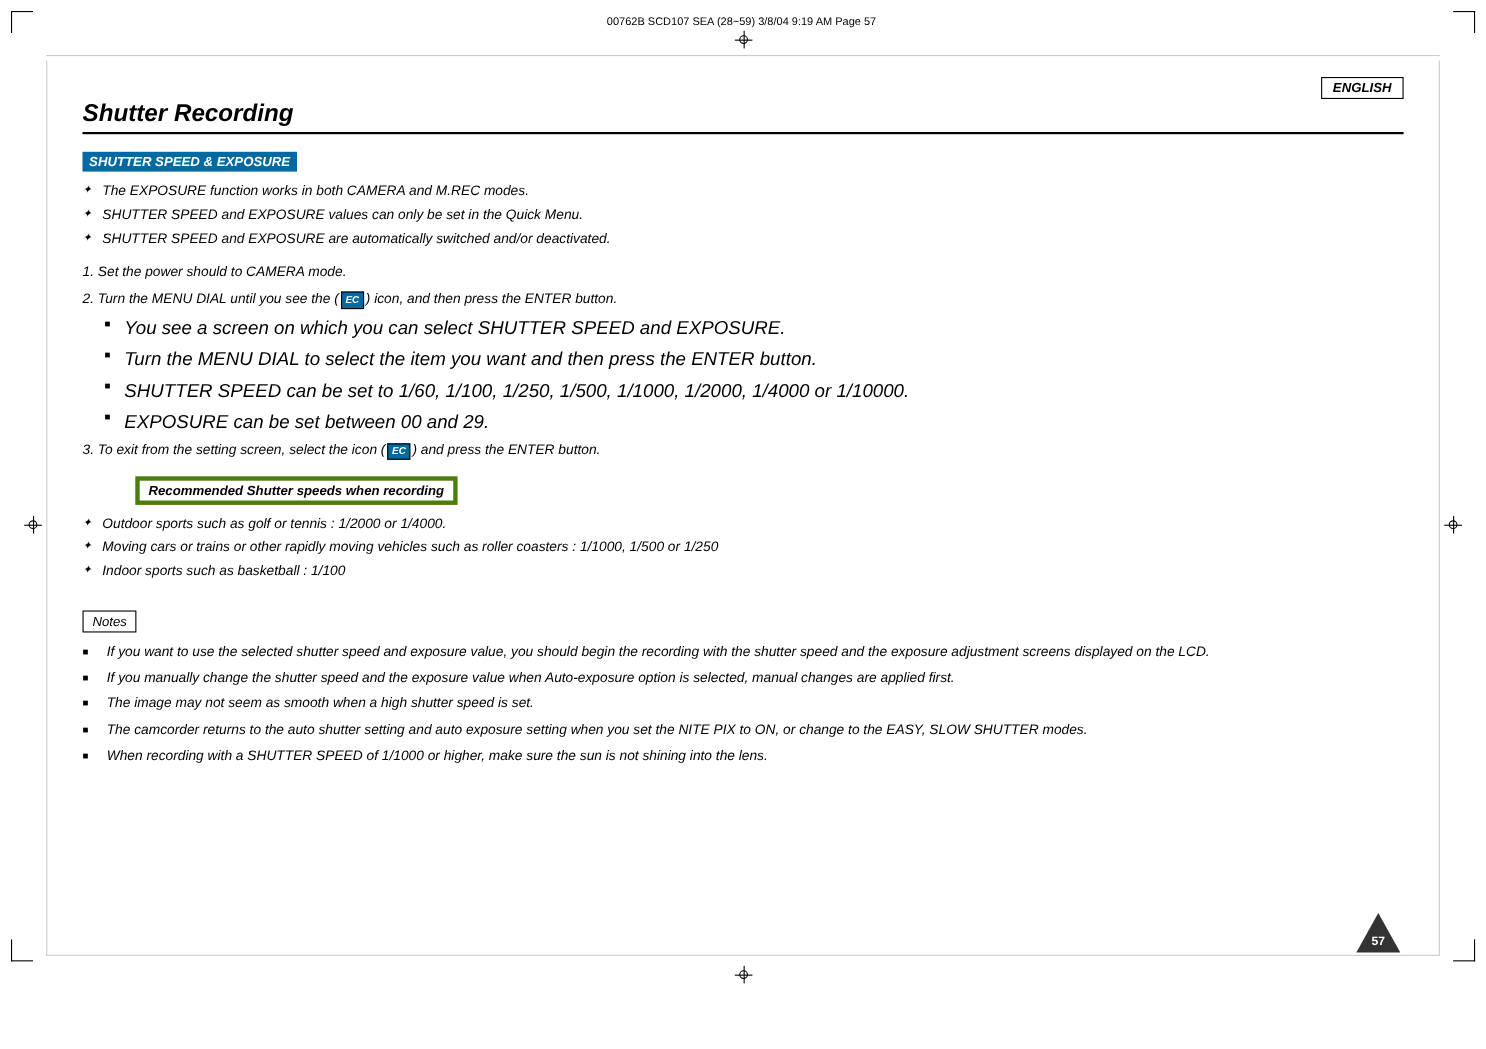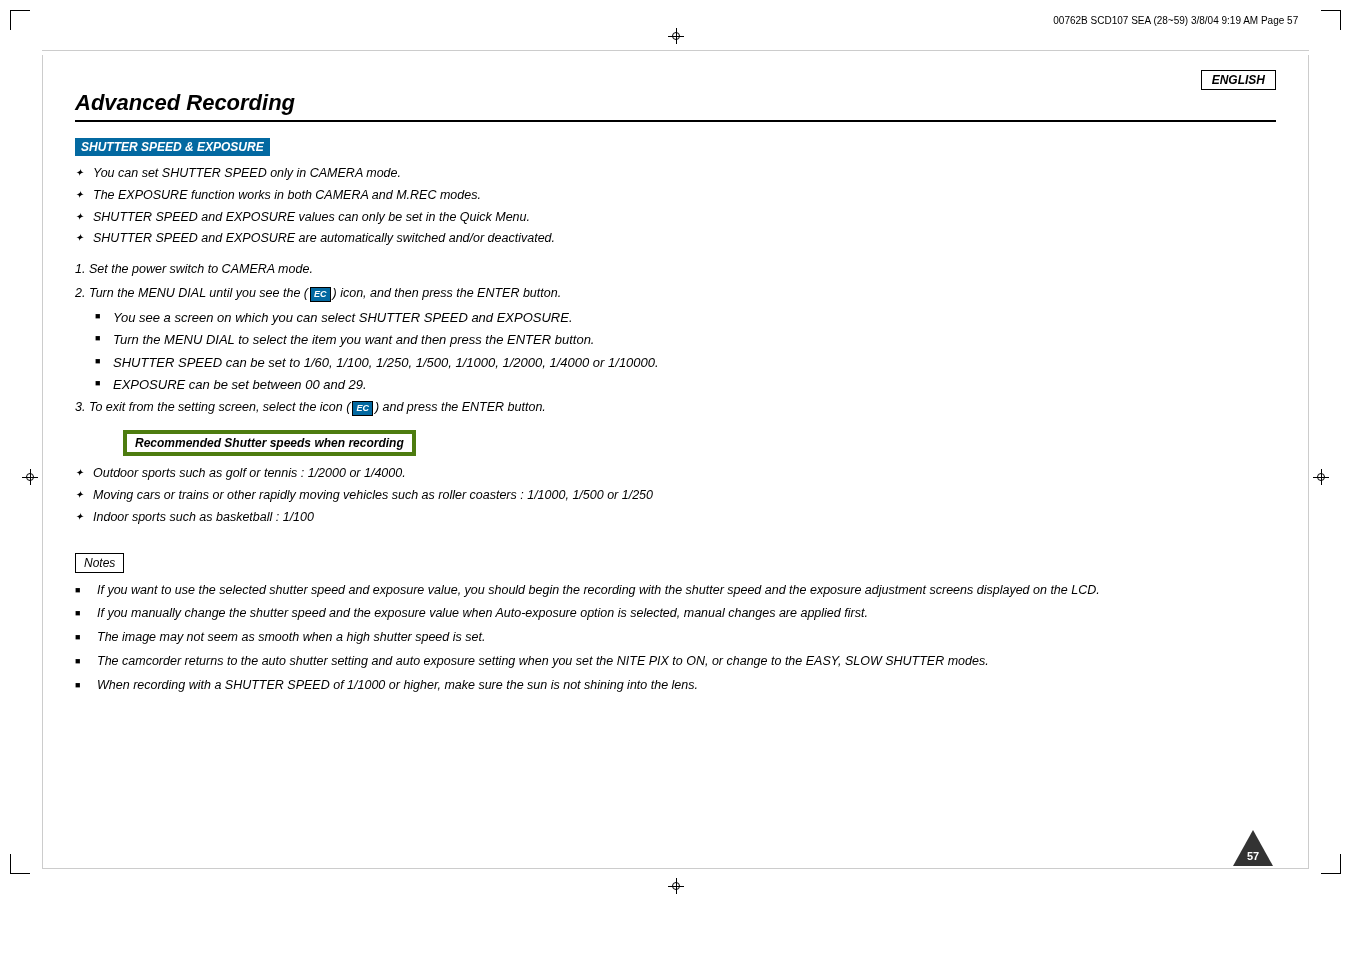--- a/index.html
+++ b/index.html
@@ -33,21 +33,21 @@
     .corner-mark.bl { bottom: 80px; left: 10px; border-bottom: 1px solid #000; border-left: 1px solid #000; }
     .corner-mark.br { bottom: 80px; right: 10px; border-bottom: 1px solid #000; border-right: 1px solid #000; }
 
     
     .header-area {
       position: absolute;
       top: 14px;
       left: 50px;
       right: 50px;
       display: flex;
-      justify-content: flex-end;
+      justify-content: center;
       align-items: flex-start;
     }
 
     .file-info {
       font-size: 10px;
       color: #000;
       line-height: 1.4;
     }
 
     
@@ -153,21 +153,21 @@
     
     .sub-bullet-list {
       list-style: none;
       margin-left: 20px;
       margin-top: 3px;
     }
     .sub-bullet-list li {
       padding-left: 18px;
       position: relative;
       margin-bottom: 3px;
-      font-size: 13px;
+      font-size: 17px;
       line-height: 1.5;
     }
     .sub-bullet-list li::before {
       content: '■';
       position: absolute;
       left: 0;
       font-size: 9px;
       top: 2px;
     }
 
@@ -347,37 +347,36 @@
 
   <div class="header-area">
     <span class="file-info">00762B SCD107 SEA (28~59)   3/8/04 9:19 AM   Page 57</span>
     <span style="font-size:10px; color:#fff;">.</span>
   </div>
 
   <div class="content-area">
 
     <div class="english-badge">ENGLISH</div>
 
-    <h1 class="page-title">Advanced Recording</h1>
+    <h1 class="page-title">Shutter Recording</h1>
 
     <div>
       <div class="section-heading">SHUTTER SPEED &amp; EXPOSURE</div>
 
       <ul class="bullet-list">
-        <li>You can set SHUTTER SPEED only in CAMERA mode.</li>
         <li>The EXPOSURE function works in both CAMERA and M.REC modes.</li>
         <li>SHUTTER SPEED and EXPOSURE values can only be set in the Quick Menu.</li>
         <li>SHUTTER SPEED and EXPOSURE are automatically switched and/or deactivated.</li>
       </ul>
 
       <div class="numbered-section">
 
         <div class="numbered-item">
           <span>1.</span>
-          <span>Set the power switch to CAMERA mode.</span>
+          <span>Set the power should to CAMERA mode.</span>
         </div>
 
         <div class="numbered-item">
           <span>2.</span>
           <span>Turn the MENU DIAL until you see the (<span class="icon-inline">EC</span>) icon, and then press the ENTER button.</span>
         </div>
         <ul class="sub-bullet-list">
           <li>You see a screen on which you can select SHUTTER SPEED and EXPOSURE.</li>
           <li>Turn the MENU DIAL to select the item you want and then press the ENTER button.</li>
           <li>SHUTTER SPEED can be set to 1/60, 1/100, 1/250, 1/500, 1/1000, 1/2000, 1/4000 or 1/10000.</li>

